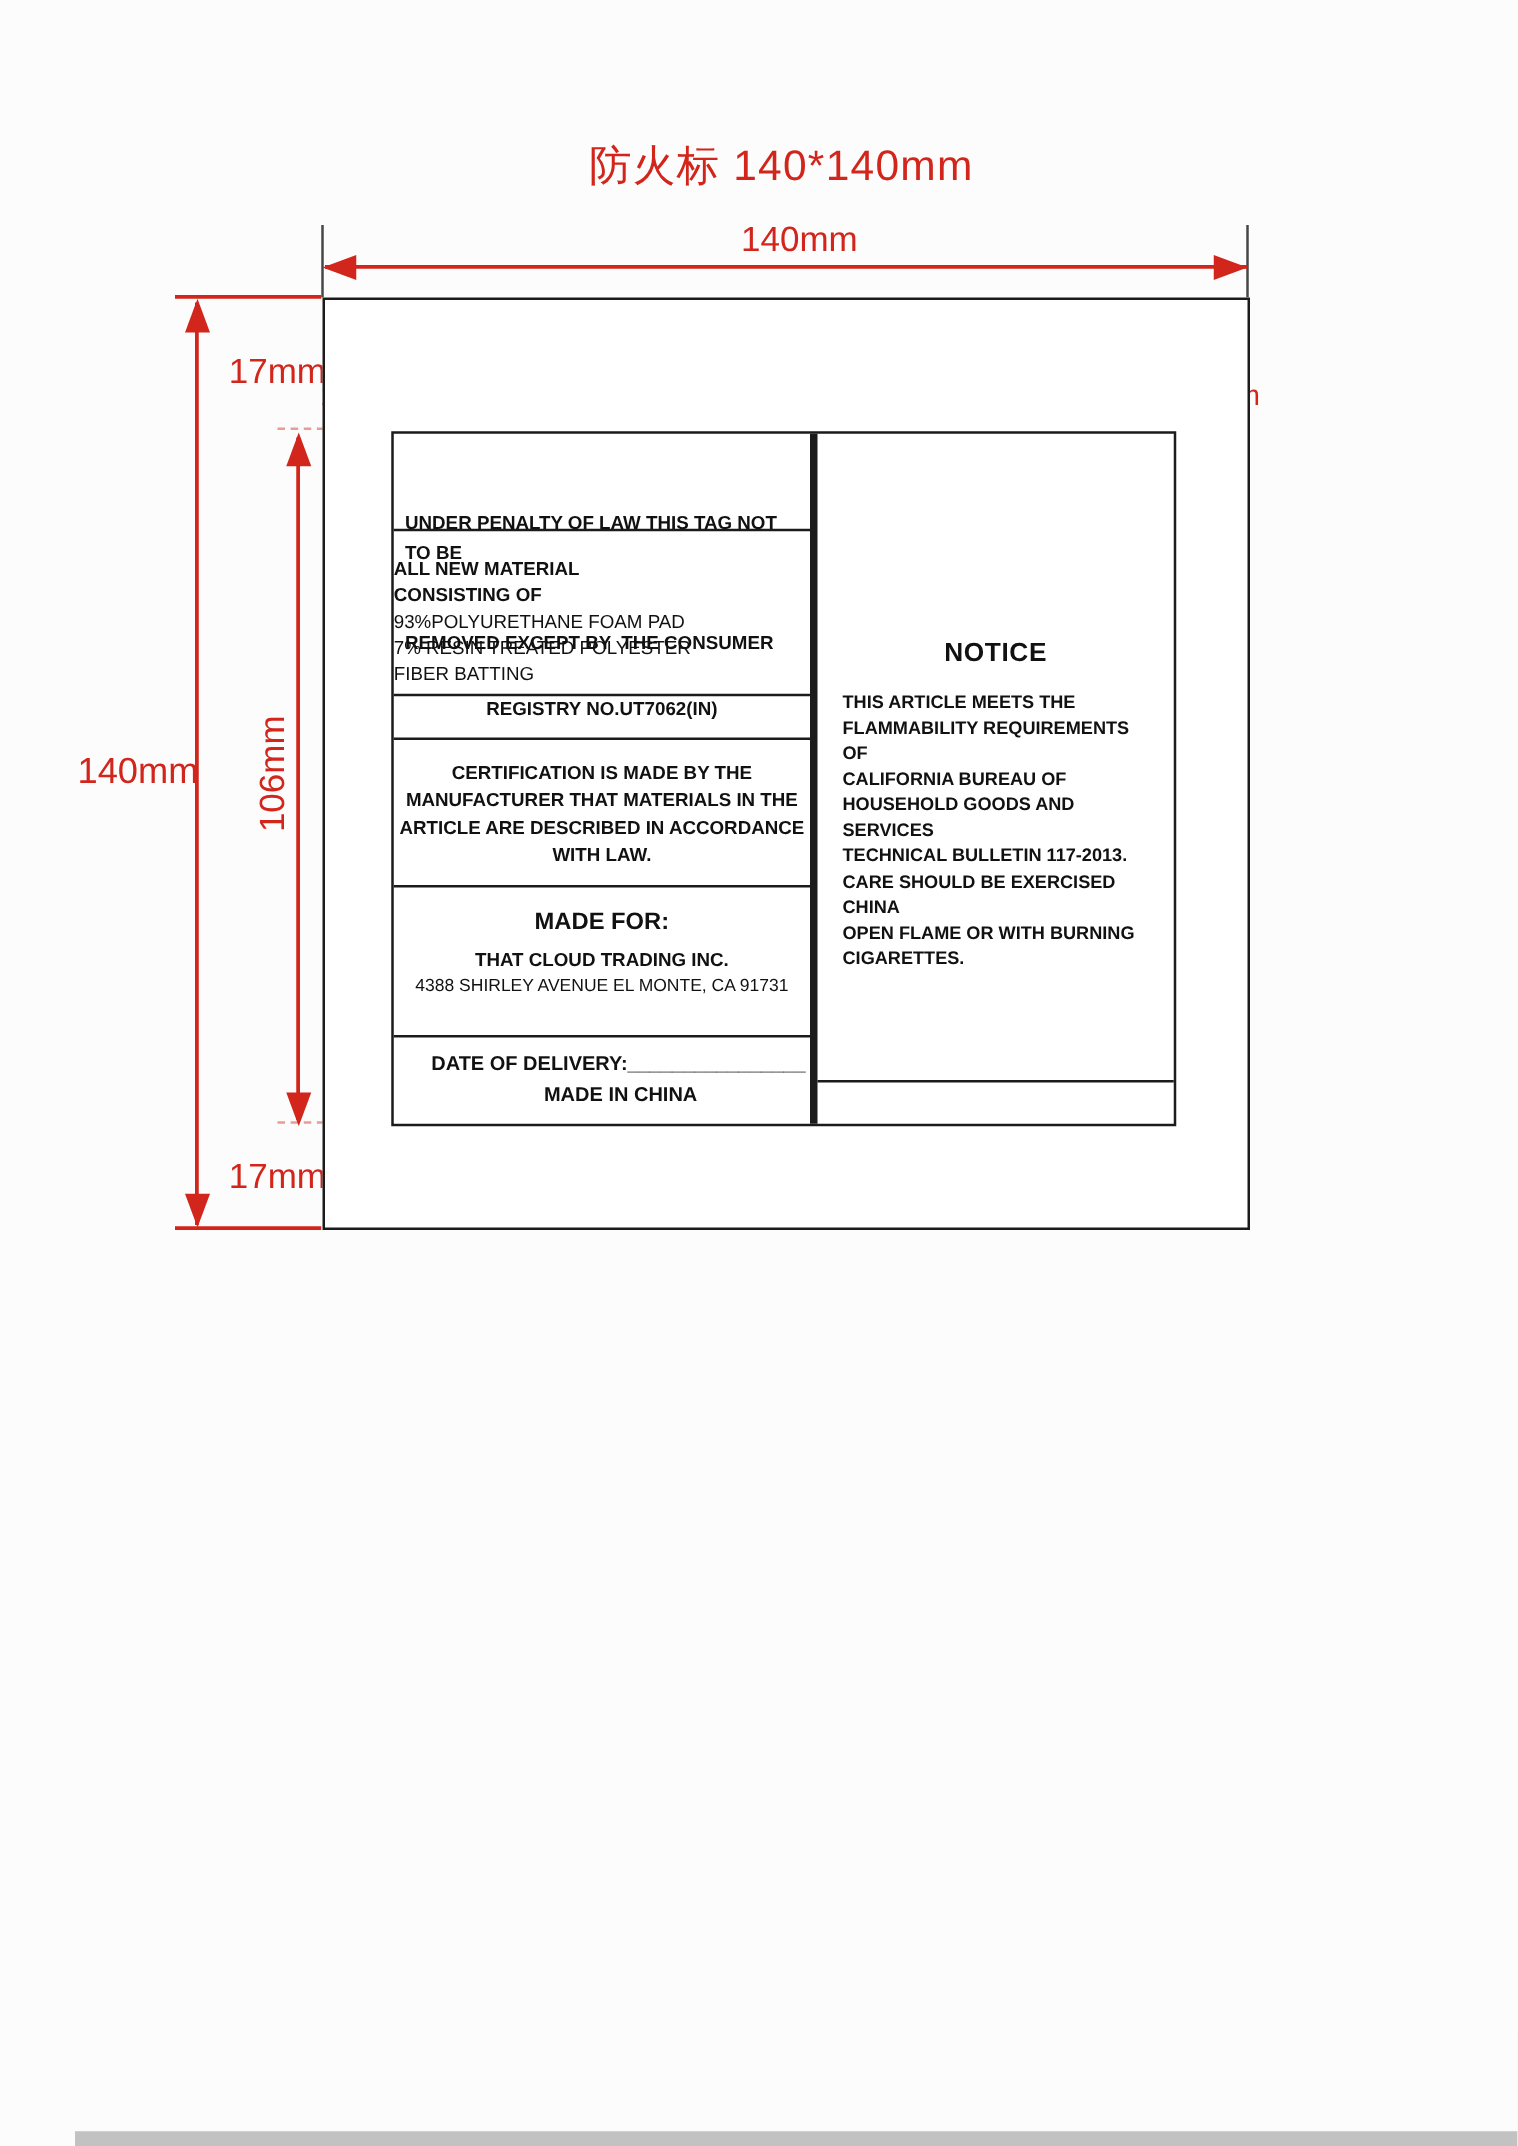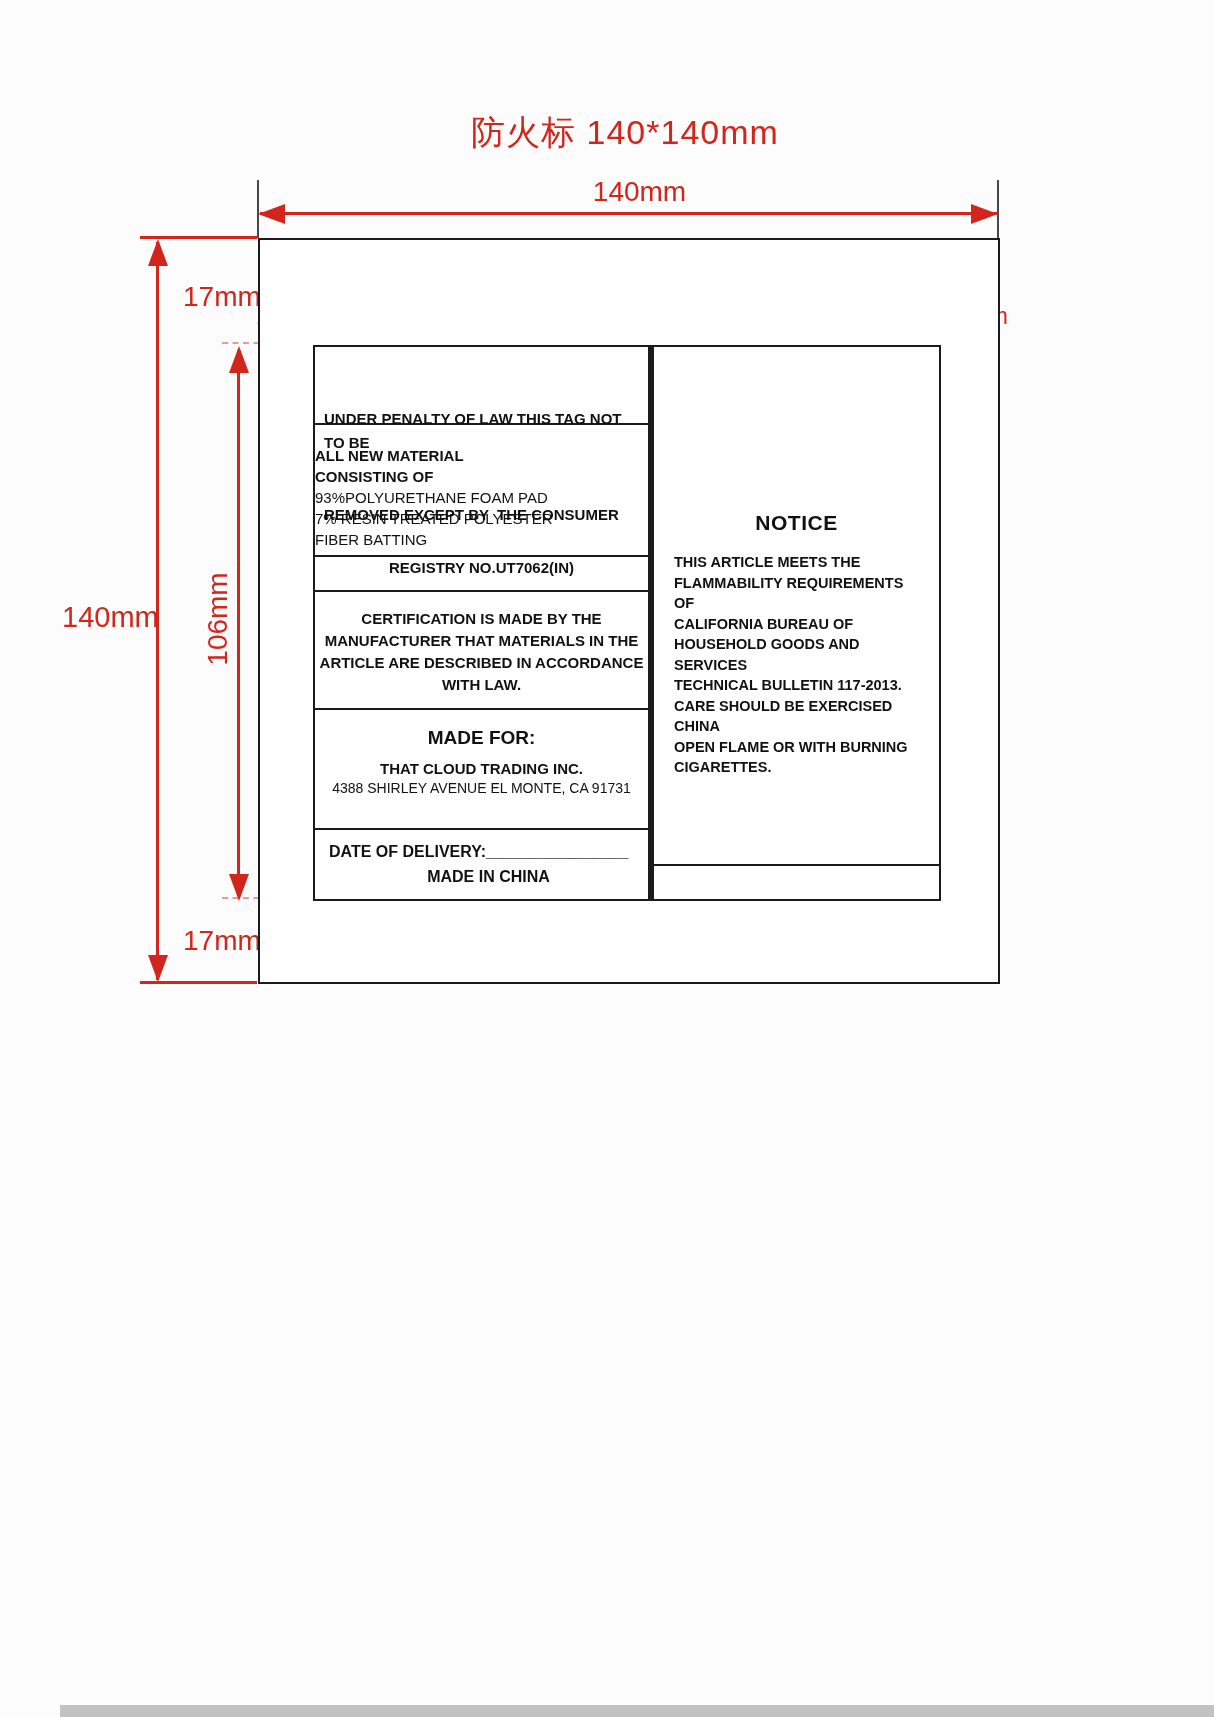--- a/index.html
+++ b/index.html
@@ -57,21 +57,21 @@
 
   .row-penalty{ top:0; height:78px; padding:12px 4px 0 9px; font-weight:bold; line-height:24px; text-align:left; white-space:pre-wrap; }
   .row-material{ top:78px; height:132px; padding-top:20px; text-align:left; line-height:21px; }
   .row-material .hd{ font-weight:bold; }
   .row-registry{ top:198px; height:47px; text-align:center; font-weight:bold; line-height:45px; }
   .row-cert{ top:245px; height:118px; padding-top:16px; text-align:center; font-weight:bold; line-height:22px; }
   .row-madefor{ top:363px; height:120px; padding-top:17px; text-align:center; }
   .row-madefor .mf-hd{ font-weight:bold; font-size:19px; }
   .row-madefor .mf-co{ font-weight:bold; margin-top:11px; }
   .row-madefor .mf-addr{ font-size:14px; margin-top:3px; }
-  .row-delivery{ top:483px; bottom:0; height:auto; padding:13px 0 0 14px; }
+  .row-delivery{ top:483px; bottom:0; height:auto; padding:13px 0 0 30px; }
   .row-delivery .dl-date{ font-weight:bold; font-size:16px; text-align:left; }
   .row-delivery .dl-origin{ font-weight:bold; font-size:16px; text-align:center; margin-top:7px; }
 
   .notice-heading{ margin-top:130px; text-align:center; font-weight:bold; font-size:21px; letter-spacing:.5px; }
   .notice-body{ margin-top:17px; padding:0 12px 0 20px; font-weight:bold; font-size:14.5px; line-height:20.5px; text-align:left; }
   .right-sep{ position:absolute; top:483px; left:0; width:100%; height:2px; background:var(--line); }
 
   .scan-artifact{ left:60px; bottom:0; width:1154px; height:12px; background:#919191; opacity:.55; }
 </style>
 </head>

